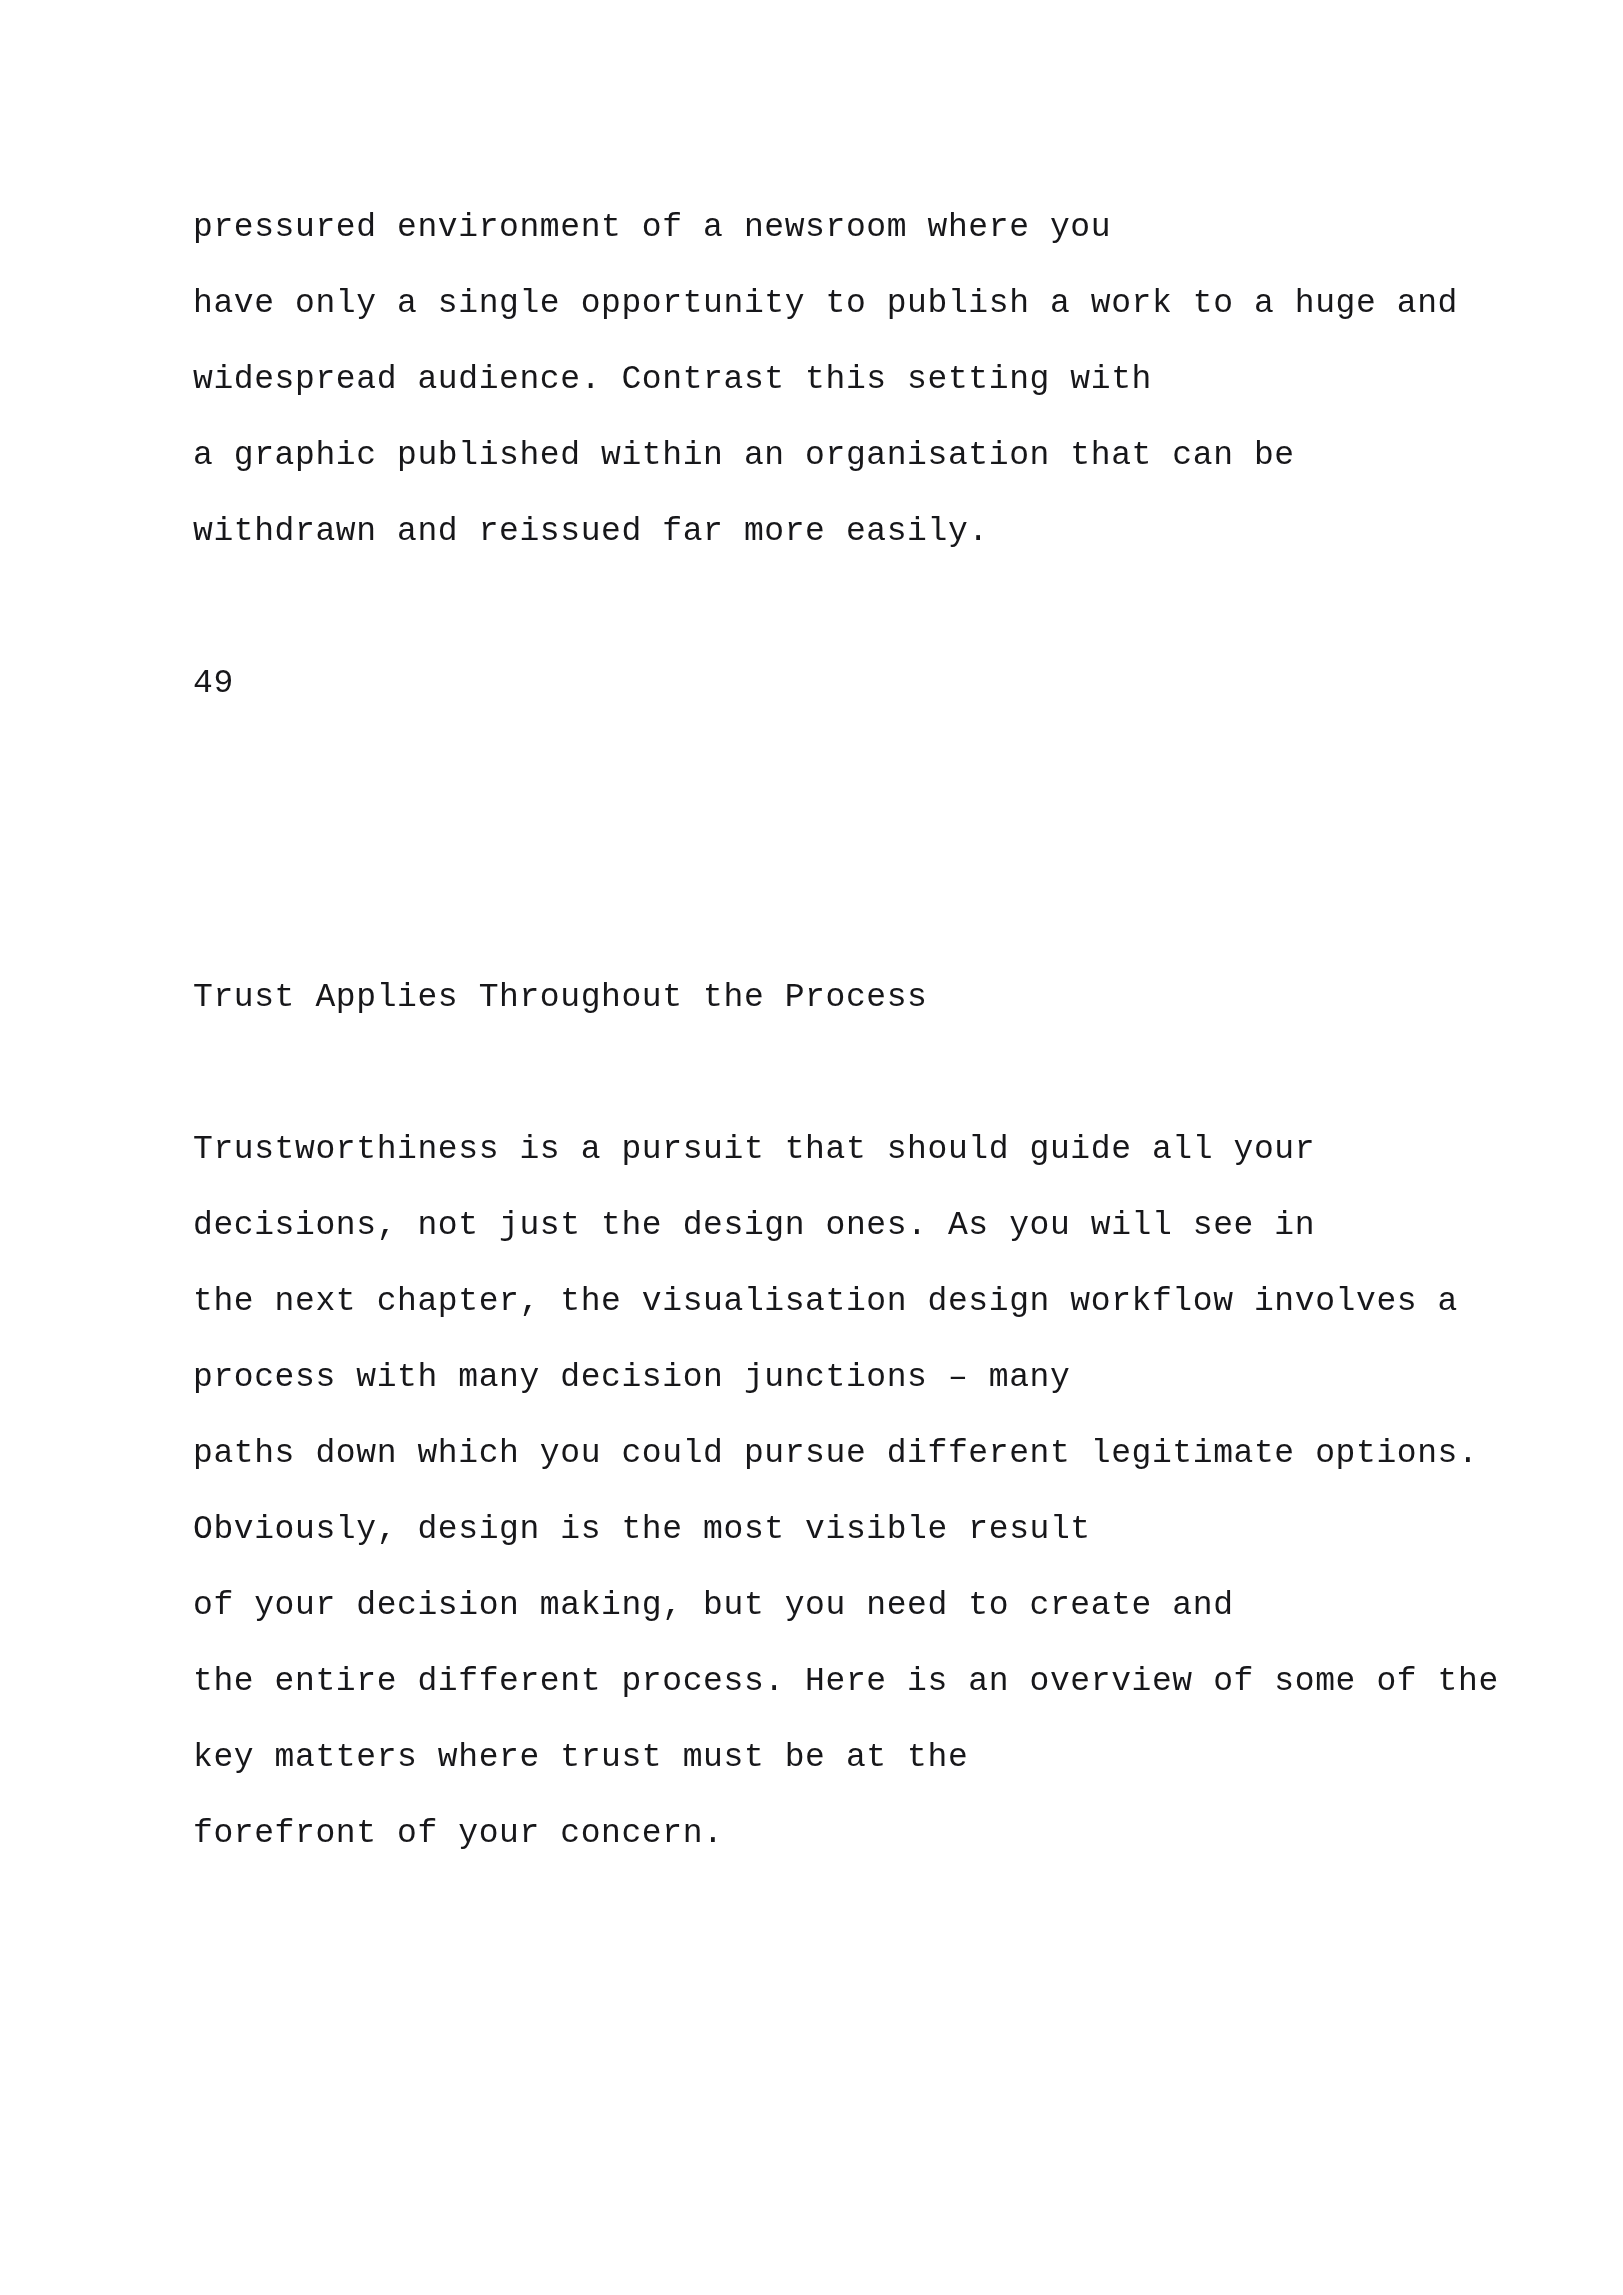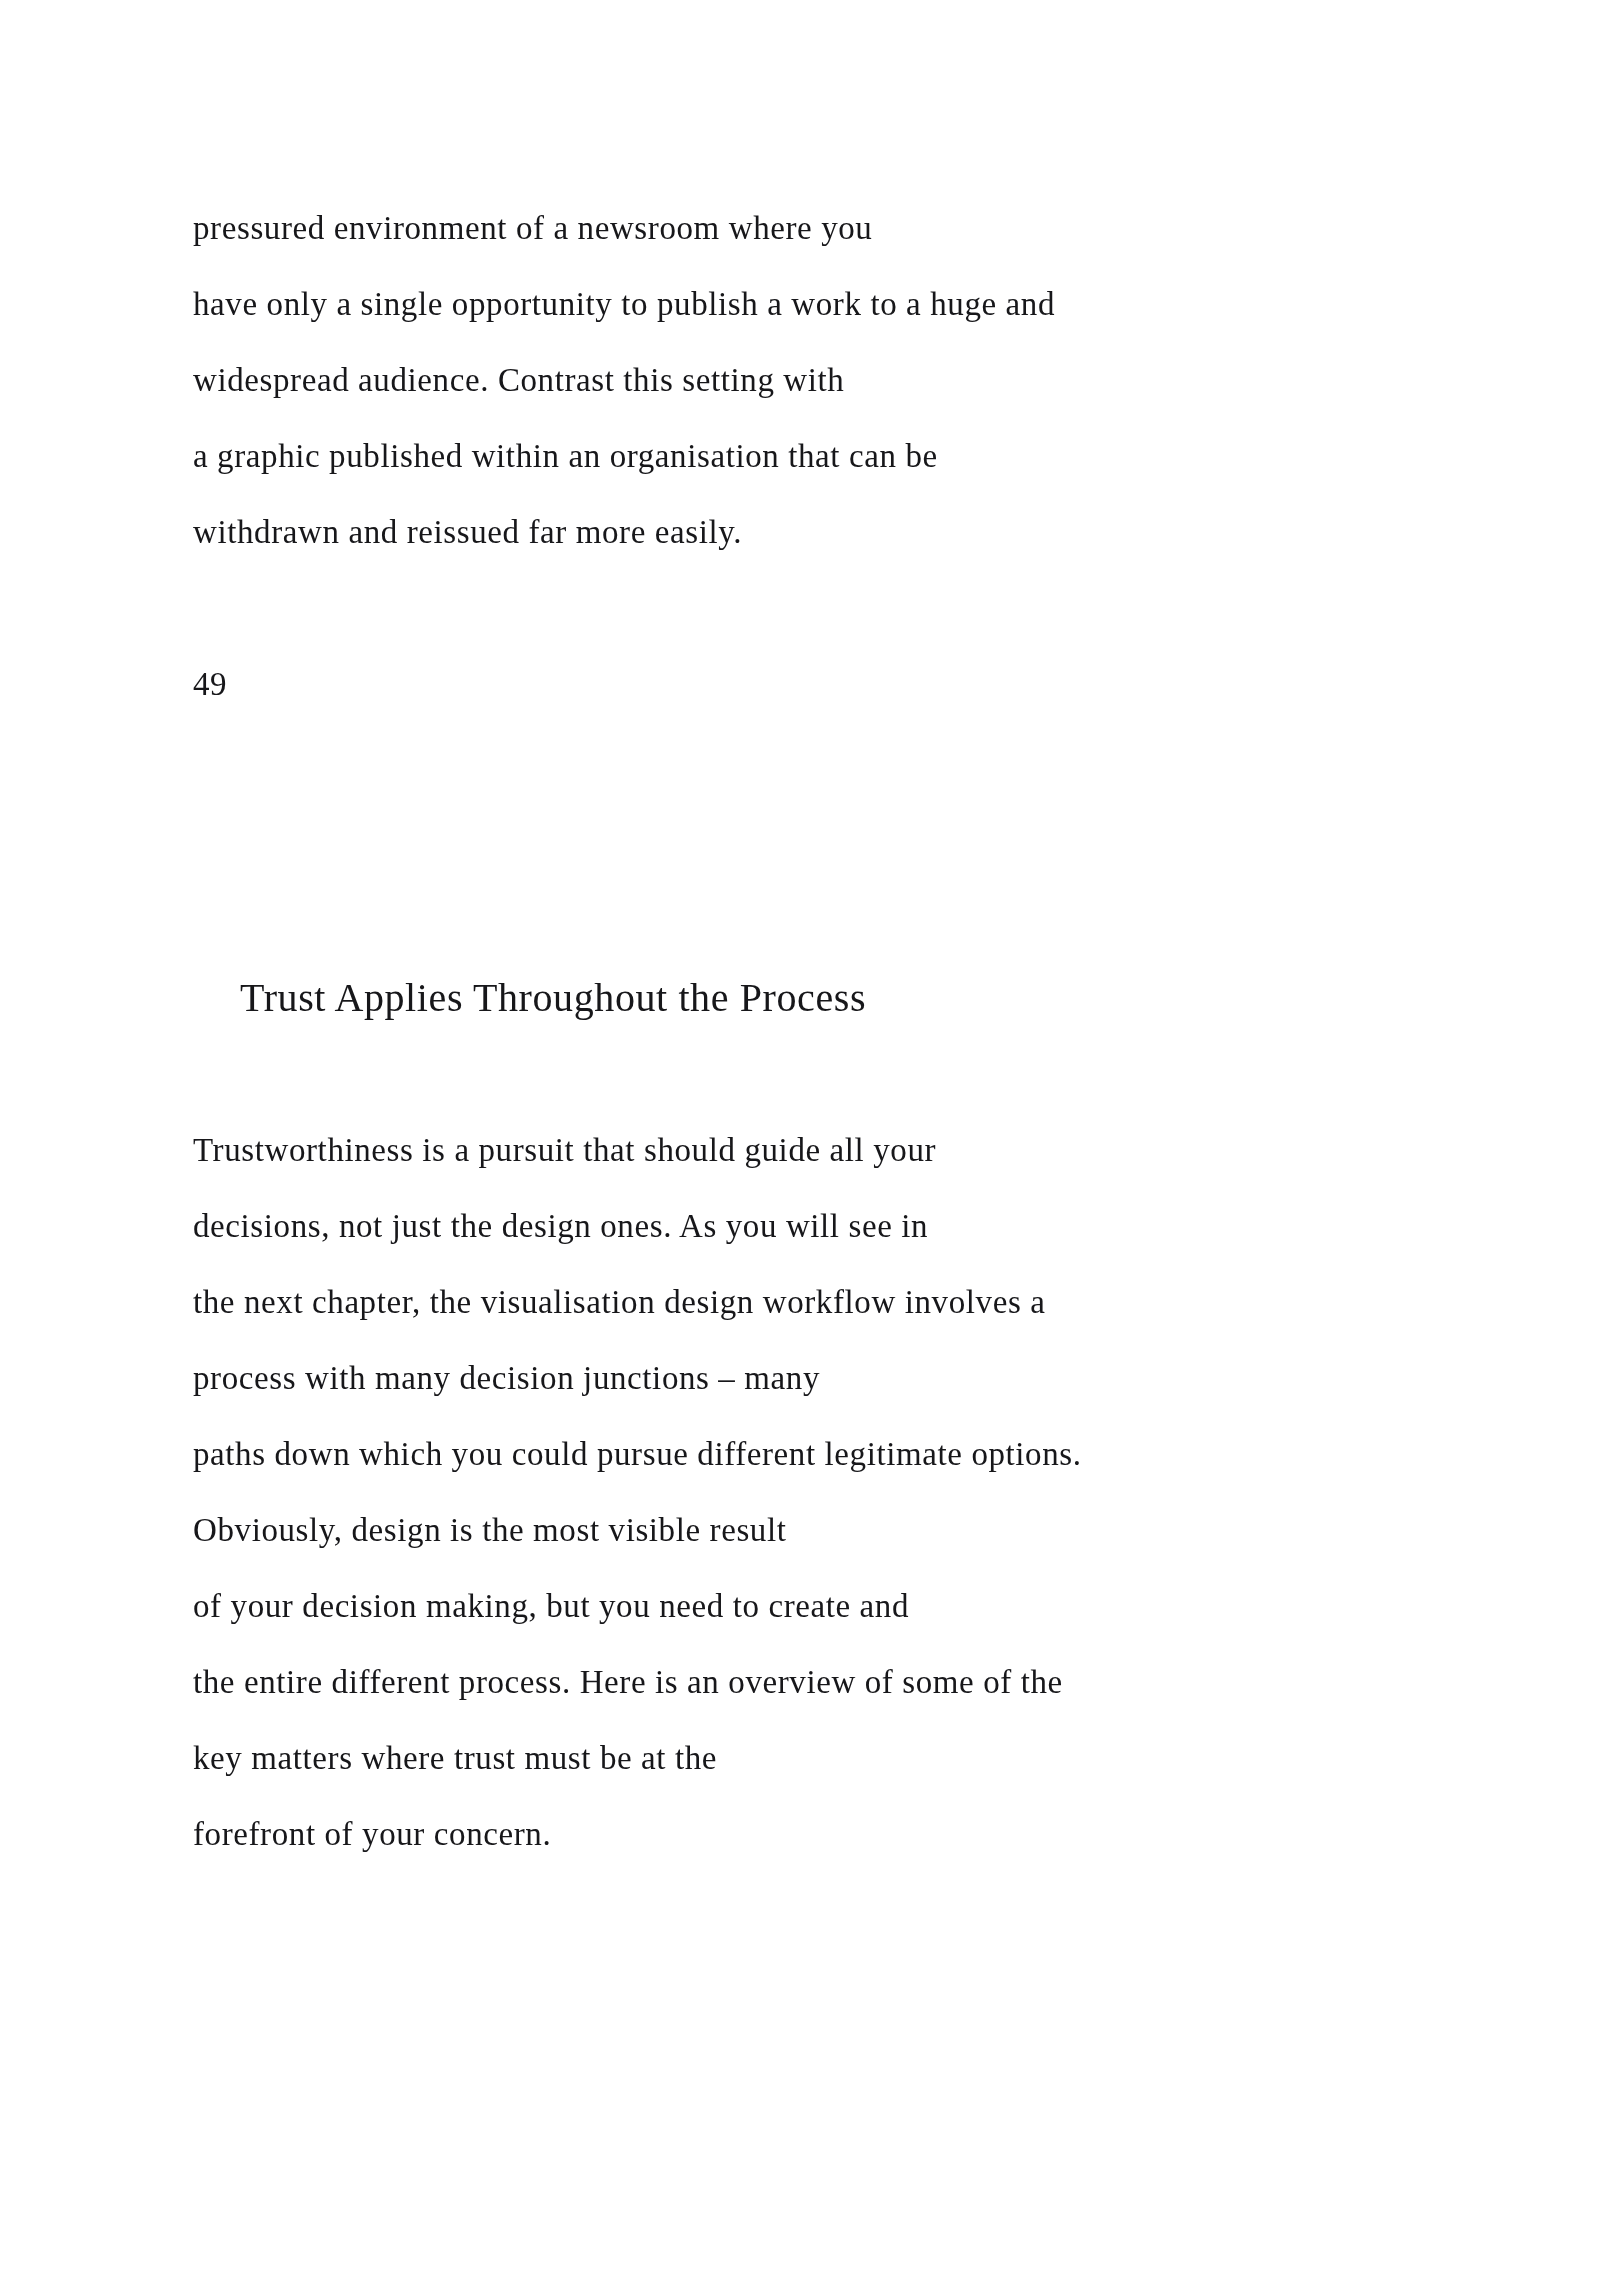--- a/index.html
+++ b/index.html
@@ -14,46 +14,46 @@
     color: #1a1a1a;
     -webkit-font-smoothing: antialiased;
   }
   .page {
     position: relative;
     width: 1623px;
     height: 2295px;
     box-sizing: border-box;
     padding: 190px 135px 0 193px;
     background: #ffffff;
+    font-family: Liberation Mono, monospace;
   }
   .block {
     margin: 0;
   }
   .line {
     font-size: 33px;
     line-height: 76px;
     letter-spacing: 0.6px;
     white-space: pre;
     color: #17171a;
   }
   .spacer-md { height: 76px; }
   .spacer-lg { height: 238px; }
   .page-number {
     font-size: 33px;
     line-height: 76px;
     letter-spacing: 0.6px;
     color: #17171a;
   }
   .heading {
-    font-size: 40px;
+    font-size: 33px;
     line-height: 76px;
     letter-spacing: 0.6px;
     color: #17171a;
     white-space: pre;
-    margin-left: 47px;
   }
 </style>
 </head>
 <body>
 
 <div class="page">
 
   <div class="block">
     <div class="line">pressured environment of a newsroom where you</div>
     <div class="line">have only a single opportunity to publish a work to a huge and</div>

